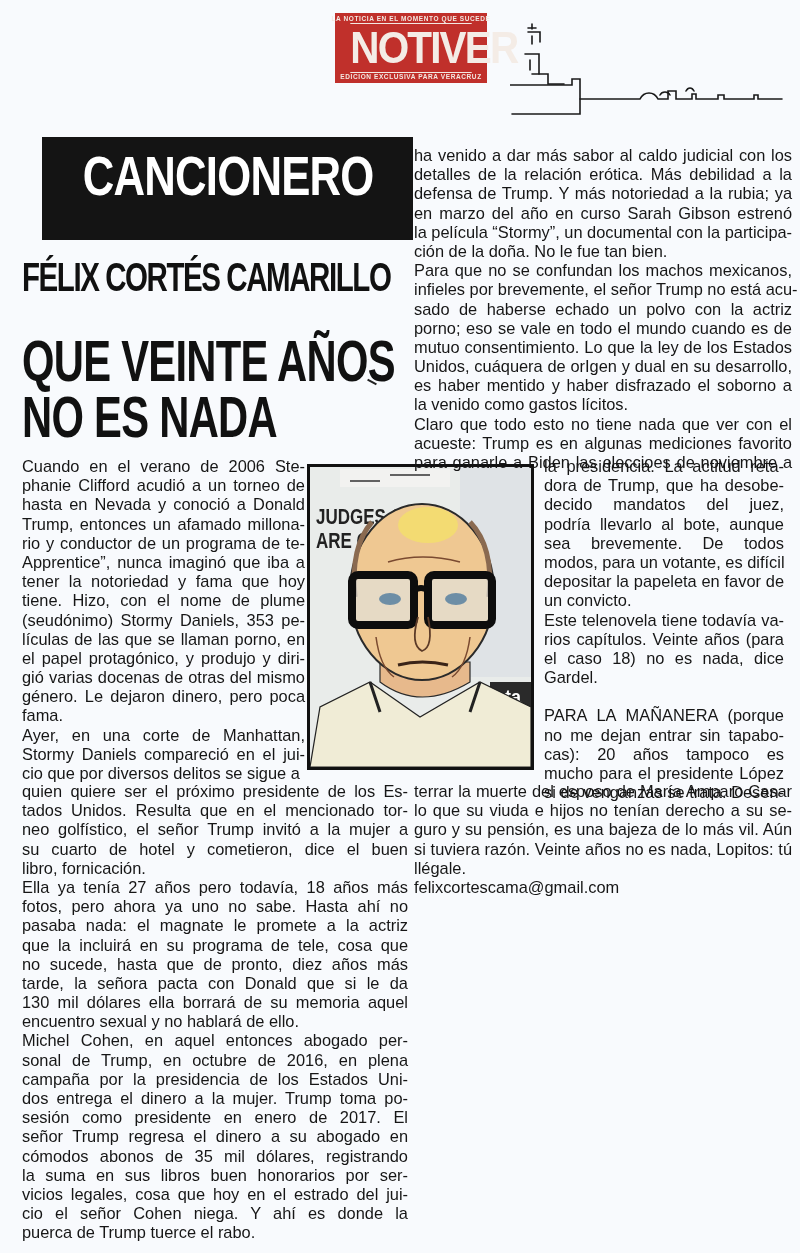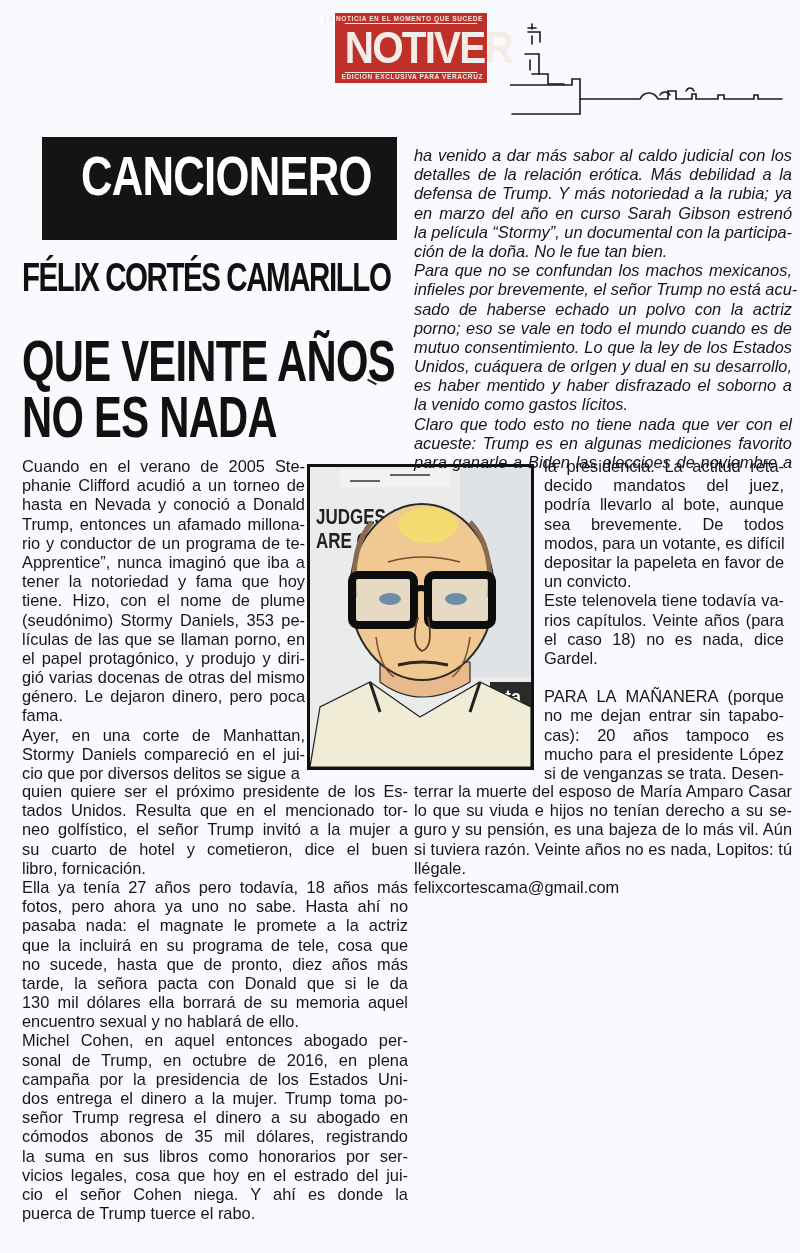--- a/index.html
+++ b/index.html
@@ -6,34 +6,34 @@
   body {
     width: 800px; height: 1253px; position: relative; overflow: hidden;
     background: #f8fafd; color: #111;
     font-family: "Liberation Sans", sans-serif;
   }
   .abs { position: absolute; }
 
   
   #logo {
     left: 335px; top: 13px; width: 152px; height: 70px;
-    background: #c0302b; box-sizing: border-box; padding: 2px 4px;
-    display: flex; flex-direction: column; justify-content: space-between; align-items: flex-end;
+    background: #c0302b; box-sizing: border-box; padding: 2px 10px;
+    display: flex; flex-direction: column; justify-content: space-between; align-items: center;
   }
   #logo .tag { color: #f3e8e2; font-size: 6.5px; font-weight: bold; letter-spacing: 0.6px; white-space: nowrap; line-height: 8px; }
   #logo .name {
     color: #f4ece6; font-family: "Liberation Sans", sans-serif; font-weight: bold;
     font-size: 44px; line-height: 48px; letter-spacing: -2px; transform: scaleX(0.92);
     border-top: 1px solid #f3e8e2; border-bottom: 1px solid #f3e8e2; width: 100%; text-align: center;
   }
   #skyline { left: 510px; top: 12px; width: 290px; height: 105px; }
 
   
   #section-box {
-    left: 42px; top: 137px; width: 355px; height: 103px; background: #141414;
+    left: 42px; top: 137px; width: 355px; height: 103px; background: #141414; padding-left: 16px;
   }
   #section-label {
     position: absolute; left: 0; right: 0; top: 6px; text-align: center;
     color: #fff; font-weight: bold; font-size: 56px; line-height: 66px;
     font-family: "Liberation Sans", sans-serif; letter-spacing: -1px;
     transform: scaleX(0.78); transform-origin: center;
   }
   #author {
     left: 22px; top: 253px; font-weight: bold; font-size: 41px; line-height: 48px;
     letter-spacing: -2px; white-space: nowrap; transform: scaleX(0.72); transform-origin: left top;
@@ -46,21 +46,21 @@
   #stray-mark { left: 367px; top: 381px; width: 10px; height: 2px; background: #222; transform: rotate(28deg); }
 
   
   .col { font-size: 16.4px; line-height: 19.2px; text-align: justify; color: #161616; }
   .col .ln { display: block; text-align: justify; text-align-last: justify; white-space: nowrap; height: 19.2px; }
   .col .ln.last { text-align-last: left; }
   .col .gap { height: 19.2px; }
 
   #left-top { left: 22px; top: 457px; width: 283px; }
   #left-full { left: 22px; top: 782px; width: 386px; }
-  #right-top { left: 414px; top: 146px; width: 378px; font-style: italic; }
+  #right-top { left: 414px; top: 146px; width: 378px; }
   #right-narrow { left: 544px; top: 457px; width: 240px; }
   #right-bottom { left: 414px; top: 782px; width: 378px; }
 
   
   #photo {
     left: 307px; top: 464px; width: 227px; height: 306px; box-sizing: border-box;
     border: 3px solid #111; background: #eef0ee; overflow: hidden;
   }
 </style>
 </head>
@@ -122,21 +122,21 @@
     <ellipse cx="146" cy="132" rx="11" ry="6" fill="#6d8ea6"></ellipse>
 
     <path d="M108 150 Q100 178 112 184 Q124 180 118 150" stroke="#5b3a27" stroke-width="1.8" fill="none"></path>
     <path d="M88 198 Q112 192 138 198" stroke="#3a2418" stroke-width="3" fill="none"></path>
     <path d="M66 170 Q70 200 84 210 M160 170 Q156 200 142 210" stroke="#7a4a30" stroke-width="1.5" fill="none"></path>
     <path d="M78 95 Q112 85 150 95" stroke="#7a4a30" stroke-width="1.5" fill="none"></path>
   </svg>
 </div>
 
 <div id="left-top" class="abs col">
-    <div class="ln"> Cuando en el verano de 2005 Ste-</div>
+    <div class="ln"> Cuando en el verano de 2006 Ste-</div>
     <div class="ln">phanie Clifford acudió a un torneo de</div>
     <div class="ln">hasta en Nevada y conoció a Donald</div>
     <div class="ln">Trump, entonces un afamado millona-</div>
     <div class="ln">rio y conductor de un programa de te-</div>
     <div class="ln">Apprentice”, nunca imaginó que iba a</div>
     <div class="ln">tener la notoriedad y fama que hoy</div>
     <div class="ln">tiene. Hizo, con el nome de plume</div>
     <div class="ln"> (seudónimo) Stormy Daniels, 353 pe-</div>
     <div class="ln">lículas de las que se llaman porno, en</div>
     <div class="ln">el papel protagónico, y produjo y diri-</div>
@@ -158,23 +158,24 @@
     <div class="ln">pasaba nada: el magnate le promete a la actriz</div>
     <div class="ln">que la incluirá en su programa de tele, cosa que</div>
     <div class="ln">no sucede, hasta que de pronto, diez años más</div>
     <div class="ln">tarde, la señora pacta con Donald que si le da</div>
     <div class="ln">130 mil dólares ella borrará de su memoria aquel</div>
     <div class="ln last">encuentro sexual y no hablará de ello.</div>
     <div class="ln">Michel Cohen, en aquel entonces abogado per-</div>
     <div class="ln">sonal de Trump, en octubre de 2016, en plena</div>
     <div class="ln">campaña por la presidencia de los Estados Uni-</div>
     <div class="ln">dos entrega el dinero a la mujer. Trump toma po-</div>
+    <div class="ln">sesión como presidente en enero de 2017. El</div>
     <div class="ln">señor Trump regresa el dinero a su abogado en</div>
     <div class="ln">cómodos abonos de 35 mil dólares, registrando</div>
-    <div class="ln">la suma en sus libros como honorarios por ser-</div>
+    <div class="ln">la suma en sus libros buen honorarios por ser-</div>
     <div class="ln">vicios legales, cosa que hoy en el estrado del jui-</div>
     <div class="ln">cio el señor Cohen niega. Y ahí es donde la</div>
     <div class="ln last">puerca de Trump tuerce el rabo.</div>
   </div>
 <div id="right-top" class="abs col">
     <div class="ln">ha venido a dar más sabor al caldo judicial con los</div>
     <div class="ln">detalles de la relación erótica. Más debilidad a la</div>
     <div class="ln">defensa de Trump. Y más notoriedad a la rubia; ya</div>
     <div class="ln">en marzo del año en curso Sarah Gibson estrenó</div>
     <div class="ln">la película “Stormy”, un documental con la participa-</div>
@@ -186,20 +187,21 @@
     <div class="ln">mutuo consentimiento. Lo que la ley de los Estados</div>
     <div class="ln">Unidos, cuáquera de orIgen y dual en su desarrollo,</div>
     <div class="ln">es haber mentido y haber disfrazado el soborno a</div>
     <div class="ln last">la venido como gastos lícitos.</div>
     <div class="ln">Claro que todo esto no tiene nada que ver con el</div>
     <div class="ln">acueste: Trump es en algunas mediciones favorito</div>
     <div class="ln">para ganarle a Biden las eleccioes de noviembre a</div>
   </div>
 <div id="right-narrow" class="abs col">
     <div class="ln">la presidencia. La actitud reta-</div>
+    <div class="ln">dora de Trump, que ha desobe-</div>
     <div class="ln">decido mandatos del juez,</div>
     <div class="ln">podría llevarlo al bote, aunque</div>
     <div class="ln">sea brevemente. De todos</div>
     <div class="ln">modos, para un votante, es difícil</div>
     <div class="ln">depositar la papeleta en favor de</div>
     <div class="ln last">un convicto.</div>
     <div class="ln">Este telenovela tiene todavía va-</div>
     <div class="ln">rios capítulos. Veinte años (para</div>
     <div class="ln">el caso 18) no es nada, dice</div>
     <div class="ln last">Gardel.</div>

